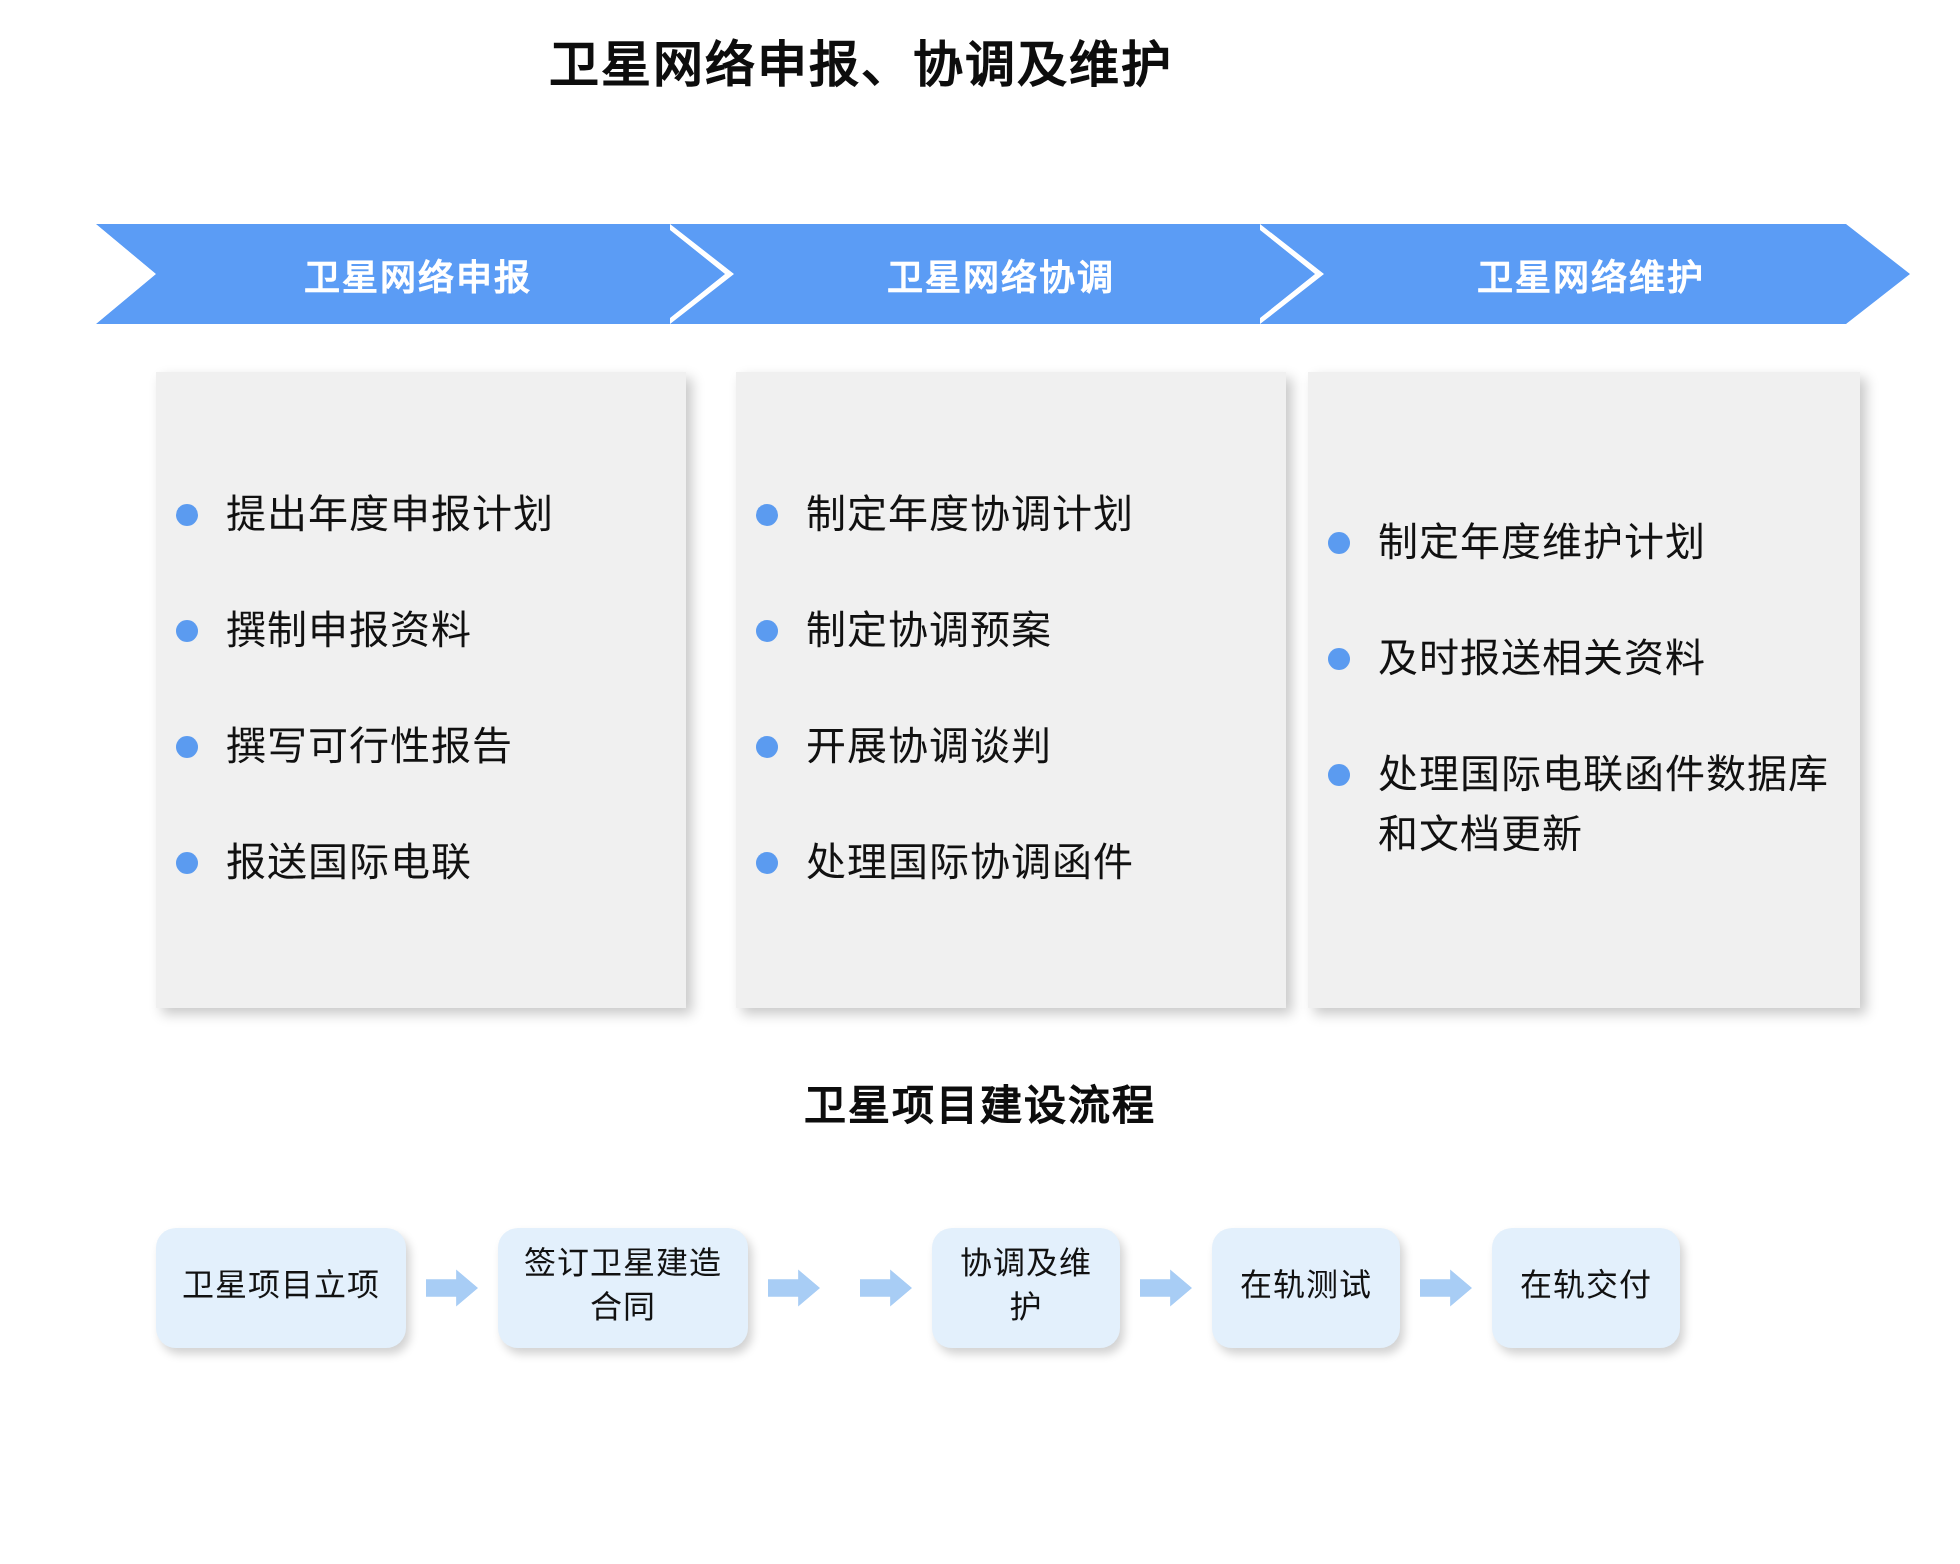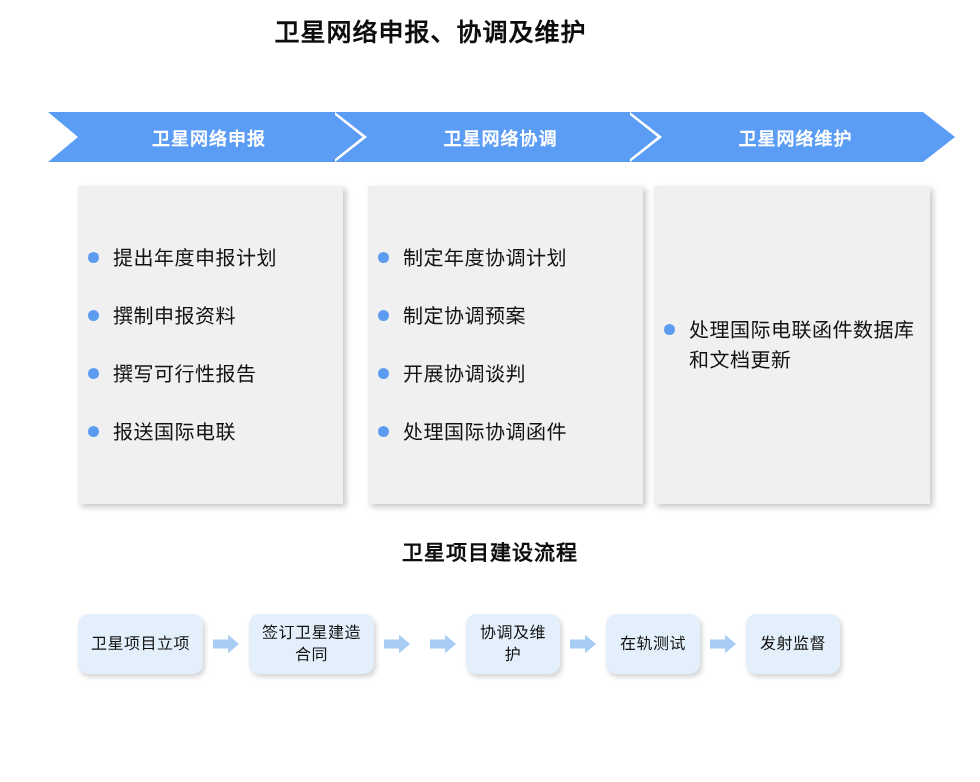--- a/index.html
+++ b/index.html
@@ -222,32 +222,40 @@
     </div>
     <div class="bullet-row">
       <span class="bullet-dot"></span>
       <span class="bullet-text">处理国际协调函件</span>
     </div>
   </div>
 
   <div class="card c3">
     <div class="bullet-row">
       <span class="bullet-dot"></span>
+      <span class="bullet-text">制定年度维护计划</span>
+    </div>
+    <div class="bullet-row">
+      <span class="bullet-dot"></span>
+      <span class="bullet-text">及时报送相关资料</span>
+    </div>
+    <div class="bullet-row">
+      <span class="bullet-dot"></span>
       <span class="bullet-text">处理国际电联函件数据库和文档更新</span>
     </div>
   </div>
 
 </div>
 
 <div class="sub-title">卫星项目建设流程</div>
 
 <div class="flow">
   <div class="flow-step w-wide">卫星项目立项</div>
   <div class="flow-arrow"></div>
   <div class="flow-step w-wide">签订卫星建造合同</div>
   <div class="flow-arrow"></div>
   <div class="flow-arrow"></div>
   <div class="flow-step w-narrow">协调及维护</div>
   <div class="flow-arrow"></div>
   <div class="flow-step w-narrow">在轨测试</div>
   <div class="flow-arrow"></div>
-  <div class="flow-step w-narrow">发射监督</div>
+  <div class="flow-step w-narrow">在轨交付</div>
 </div>
 
 </body></html>

